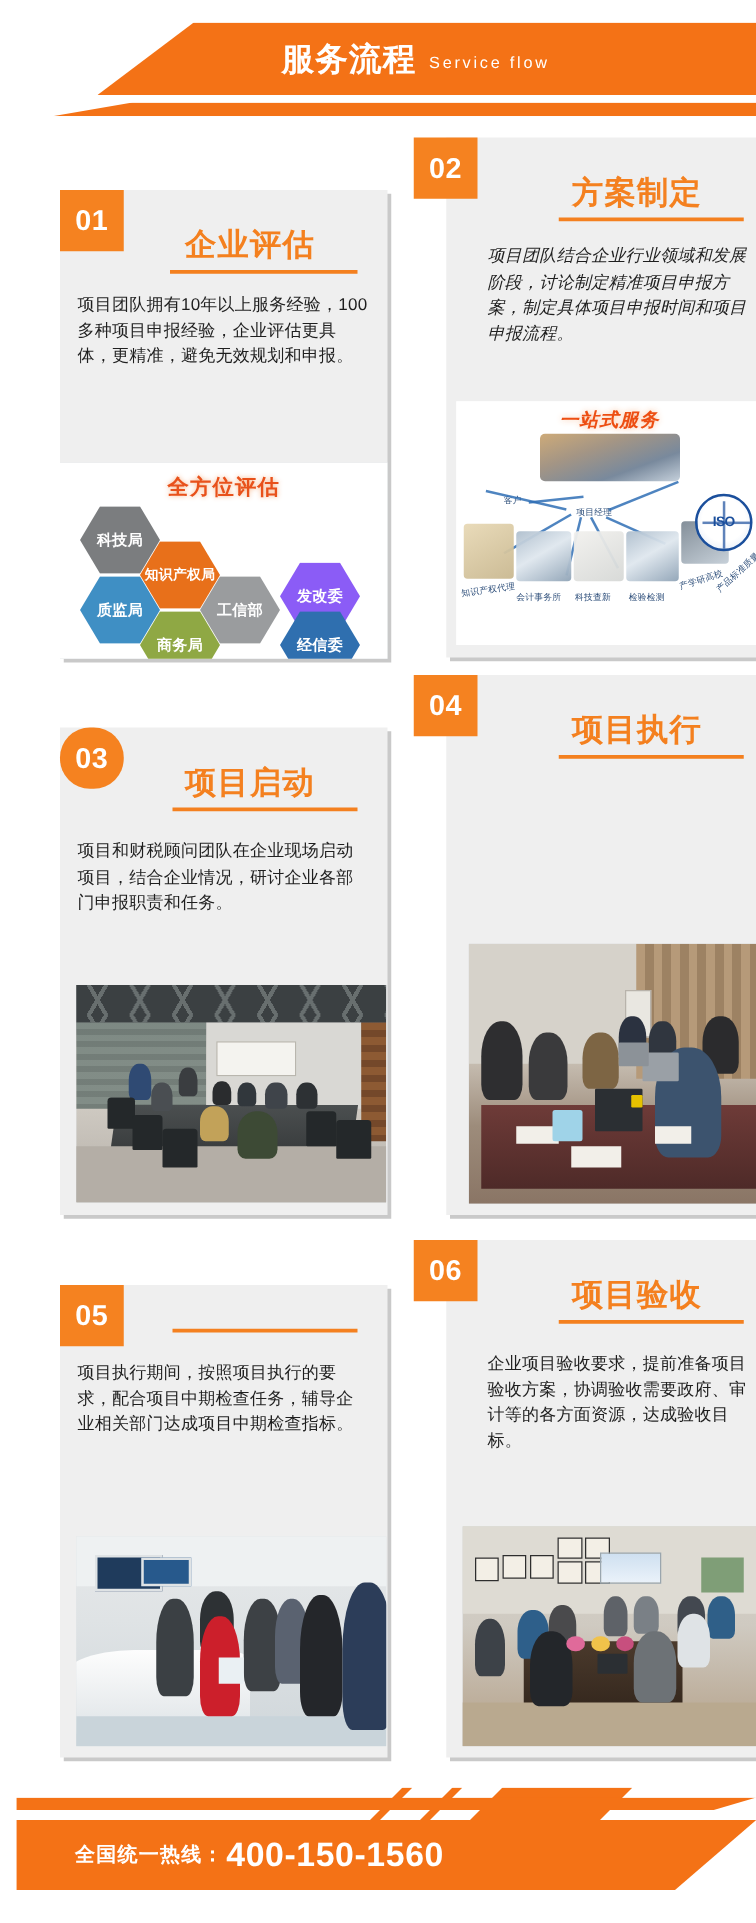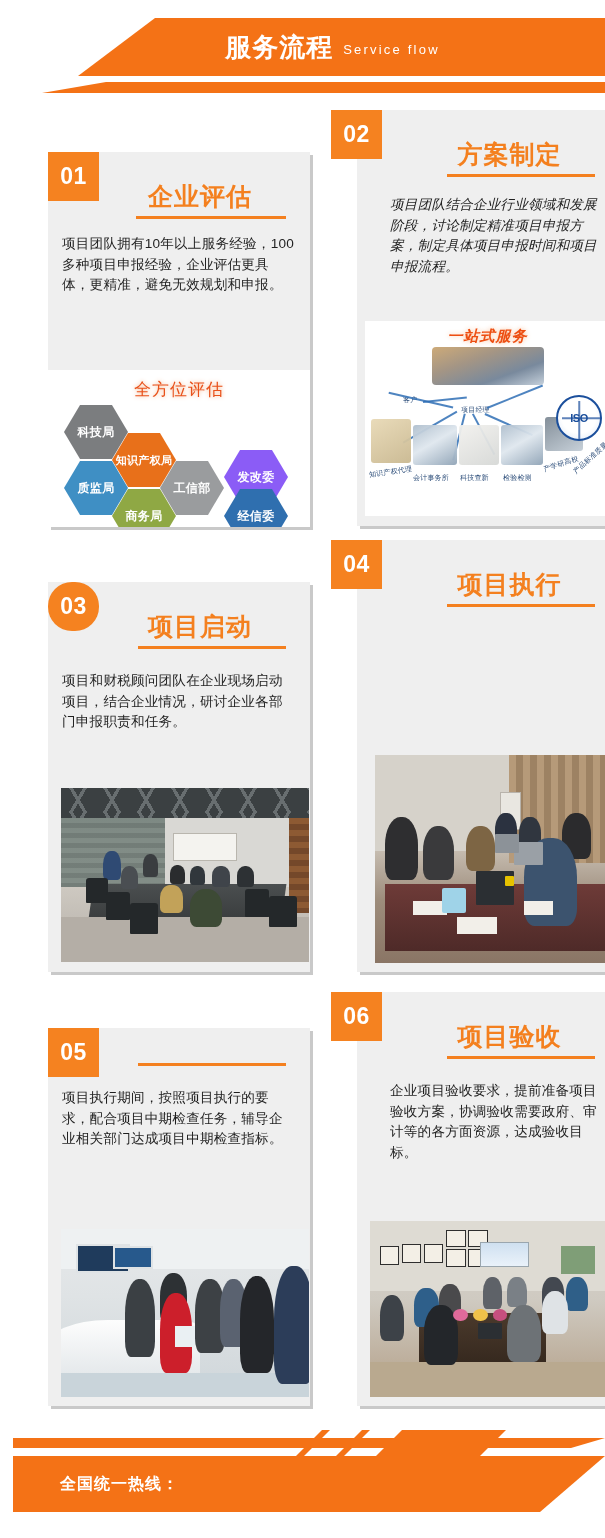--- a/index.html
+++ b/index.html
@@ -73,21 +73,21 @@
   }
   .card-body-wrap { padding-top:15px; padding-bottom:14px; }
 
   
   .photo { position:relative; overflow:hidden; background:#dfe3e6; }
 
   
   .hexwrap { position:relative; width:100%; height:100%; background:#fff; }
   .hexlabel {
     position:absolute; left:0; top:8px; width:100%;
-    text-align:center; font-size:17px; font-weight:normal; color:#E8511B;
+    text-align:center; font-size:17px; font-weight:bold; color:#E8511B;
     letter-spacing:1px;
     text-shadow: 0 0 4px rgba(245,170,120,.9);
     z-index:3;
   }
   .hex {
     position:absolute; width:64px; height:56px;
     clip-path: polygon(25% 2%, 75% 2%, 100% 50%, 75% 98%, 25% 98%, 0 50%);
     display:flex; align-items:center; justify-content:center;
     color:#fff; font-weight:bold; font-size:12px; line-height:1.05;
     text-align:center; letter-spacing:0.3px;
@@ -460,16 +460,17 @@
     <div class="chev-bar" style="left:0;   width:34px;"></div>
     <div class="chev-bar" style="left:40px; width:34px;"></div>
     <div class="chev-bar" style="left:80px; width:130px;"></div>
   </div>
 
   <div id="footer">
     <div class="ft-stripe"></div>
     <div class="ft-main"></div>
     <div class="ft-text">
       <span class="ft-label">全国统一热线：</span>
+      <span class="ft-num">400-150-1560</span>
     </div>
   </div>
 
 </div>
 
 </body></html>

